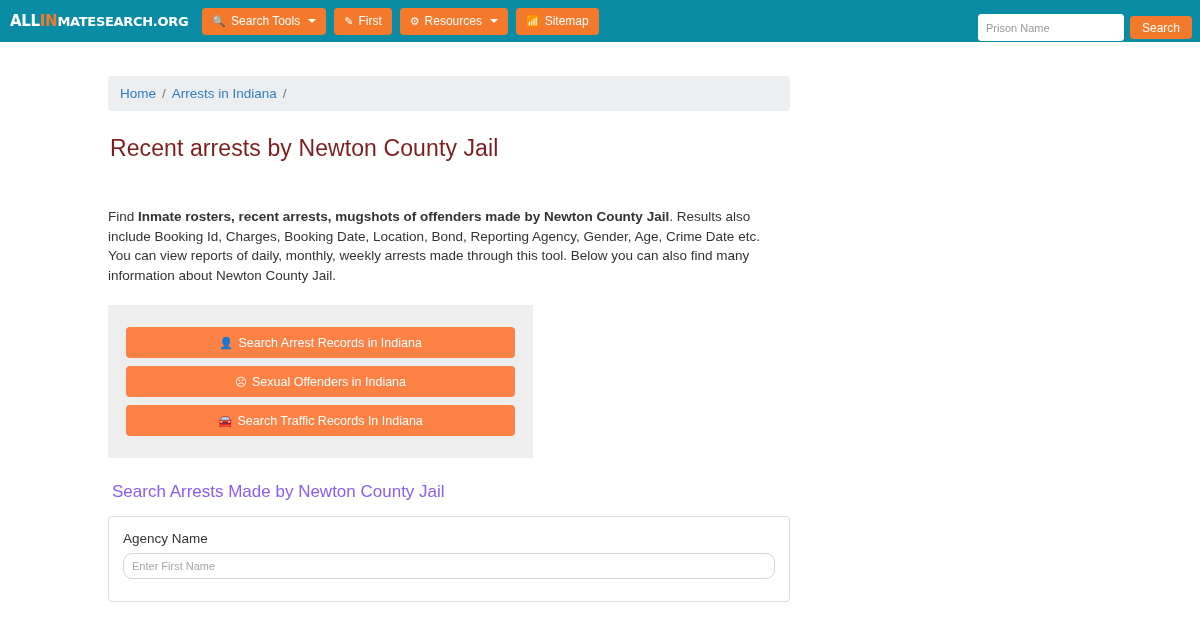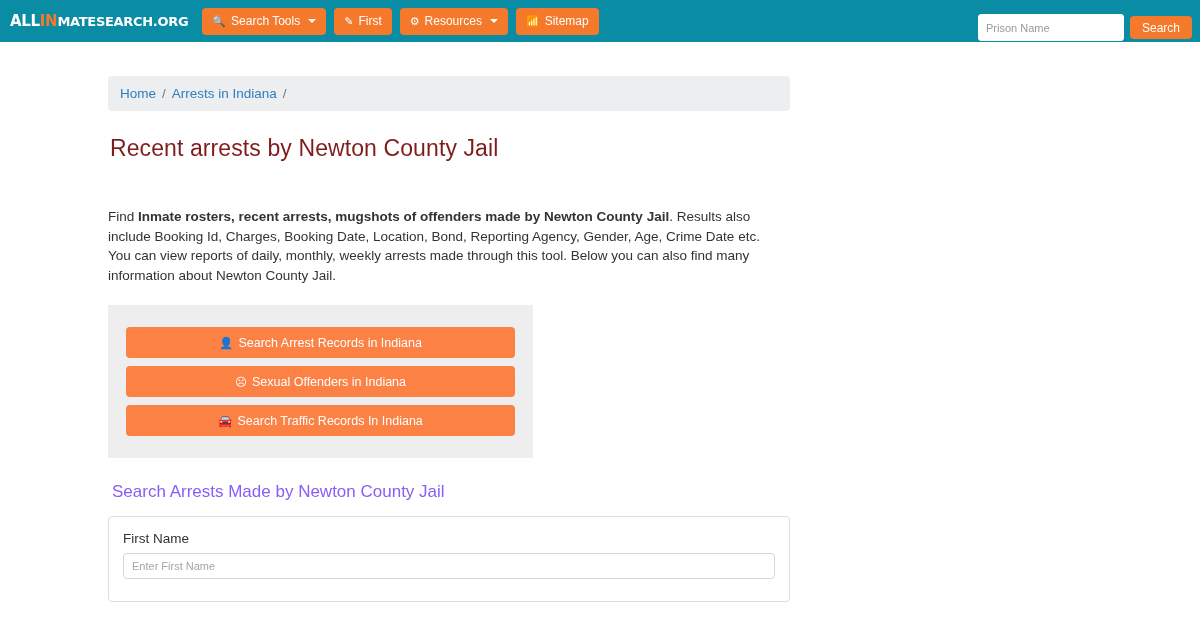--- a/index.html
+++ b/index.html
@@ -174,21 +174,21 @@
   }
   .form-label {
     font-size: 13.5px;
     color: #333;
     margin-bottom: 7px;
   }
   .form-input {
     width: 100%;
     height: 26px;
     border: 1px solid #d6d6d6;
-    border-radius: 4px;
+    border-radius: 9px;
     padding: 0 8px;
     font-size: 11px;
     color: #555;
     margin-bottom: 12px;
     outline: none;
     font-family: "Liberation Sans", sans-serif;
   }
   .form-input::placeholder { color: #a5a5a5; }
 </style>
 </head>
@@ -250,21 +250,21 @@
         <span class="bi">☹</span><span>Sexual Offenders in Indiana</span>
       </button>
       <button class="big-btn">
         <span class="bi">🚘</span><span>Search Traffic Records In Indiana</span>
       </button>
     </div>
 
     <h2 class="section-title">Search Arrests Made by Newton County Jail</h2>
 
     <div class="form-card">
-      <div class="form-label">First Name</div>
+      <div class="form-label">Agency Name</div>
       <input class="form-input" type="text" placeholder="Enter First Name" style="">
 
       
       
 
       
       
     </div>
 
   </div>

